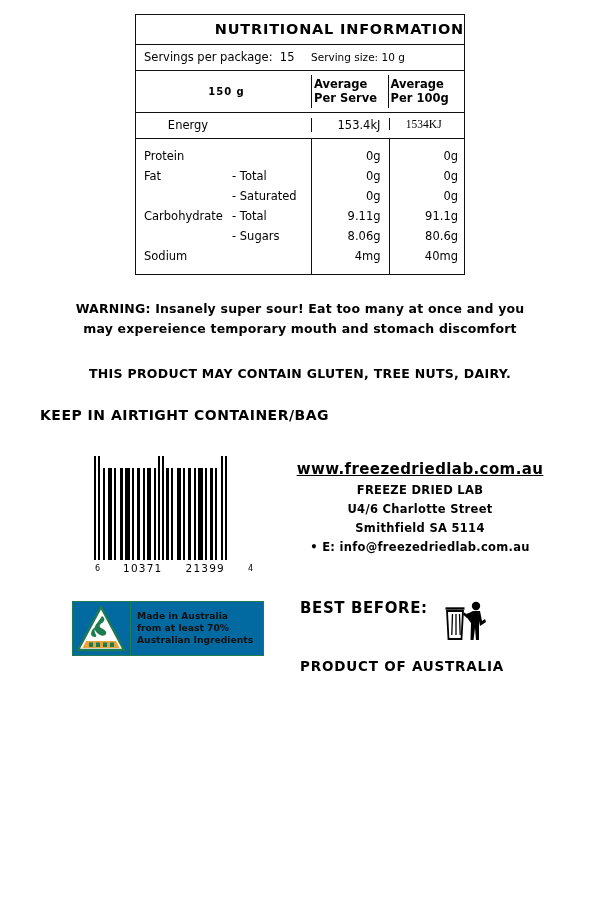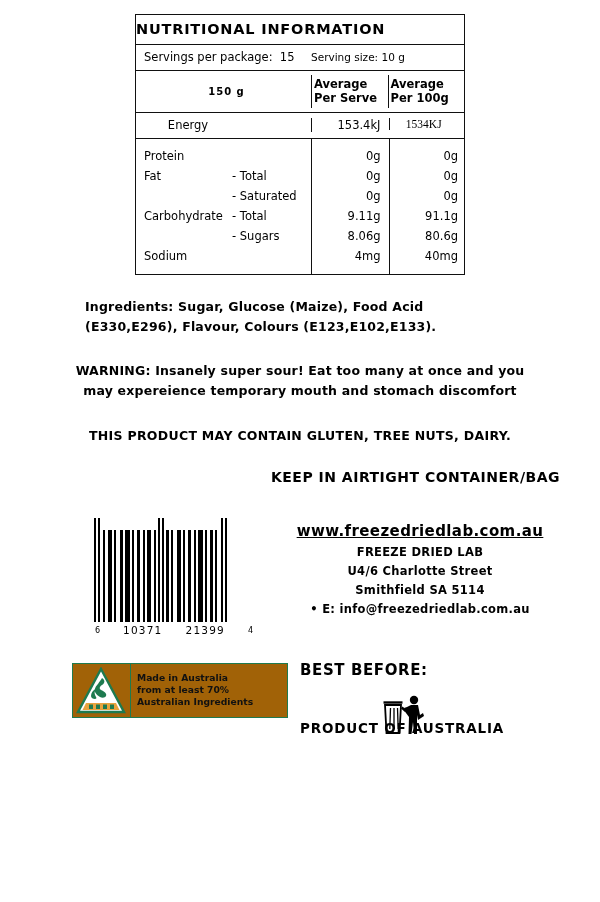--- a/index.html
+++ b/index.html
@@ -34,21 +34,21 @@
   }
 
   
   .nip {
     width: 330px;
     margin: 14px auto 0 auto;
     border: 1.6px solid #111;
     font-family: "DejaVu Sans", sans-serif;
   }
   .nip-title {
-    text-align: left;
+    text-align: right;
     font-size: 14.5px;
     font-weight: bold;
     letter-spacing: 0.8px;
     padding: 6px 0 7px 0;
     border-bottom: 1.4px solid #111;
   }
   .nip-servings {
     display: flex;
     border-bottom: 1.4px solid #111;
     font-size: 11.5px;
@@ -171,21 +171,21 @@
     width: 520px;
     margin: 26px auto 9px auto;
     text-align: center;
     font-size: 12.5px;
     font-weight: bold;
     letter-spacing: 0.3px;
   }
   .airtight {
     width: 520px;
     margin: 26px auto 0 auto;
-    text-align: right;
+    text-align: left;
     font-size: 14px;
     font-weight: bold;
     letter-spacing: 0.5px;
   }
 
   
   .lower {
     position: relative;
     margin-top: 28px;
     height: 250px;
@@ -234,26 +234,26 @@
     line-height: 1.65;
     letter-spacing: 0.3px;
   }
   .address .url { font-size: 15px; letter-spacing: 0.4px; text-decoration: underline; }
 
   
   .aus-logo {
     position: absolute;
     left: 72px;
     top: 150px;
-    width: 216px;
+    width: 192px;
     height: 55px;
     border: 1.4px solid #1e7a4f;
     display: flex;
     align-items: center;
-    background: #a16207;
+    background: #0369a1;
     overflow: hidden;
   }
   .aus-logo .tri {
     flex: 0 0 58px;
     height: 100%;
     position: relative;
     border-right: 1.2px solid #1e7a4f;
   }
   .aus-logo .tri svg { position: absolute; left: 3px; top: 3px; }
   .aus-logo .txt {
@@ -263,23 +263,22 @@
     line-height: 1.32;
     color: #111;
   }
 
   
   .bestbefore {
     position: absolute;
     left: 300px;
     top: 148px;
     display: flex;
-    align-items: flex-end;
+    align-items: flex-start;
     gap: 14px;
-    flex-direction: column;
   }
   .bestbefore .bb-label {
     font-size: 15px;
     font-weight: bold;
     letter-spacing: 0.6px;
   }
   .product-of {
     position: absolute;
     left: 300px;
     top: 207px;
@@ -354,21 +353,20 @@
         <div>0g</div>
         <div>0g</div>
         <div>0g</div>
         <div>91.1g</div>
         <div>80.6g</div>
         <div>40mg</div>
       </div>
     </div>
   </div>
 
-  <div class="ingredients">Ingredients:  Sugar, Glucose (Maize), Food Acid (E330,E296), Flavour, Colours (E123,E102,E133).</div>
 
   <div class="warning">WARNING: Insanely super sour! Eat too many at once and you may expereience temporary mouth and stomach discomfort</div>
 
   <div class="allergen">THIS PRODUCT MAY CONTAIN GLUTEN, TREE NUTS, DAIRY.</div>
 
   <div class="airtight">KEEP IN AIRTIGHT CONTAINER/BAG</div>
 
   <div class="lower">
 
     <div class="barcode-wrap">

